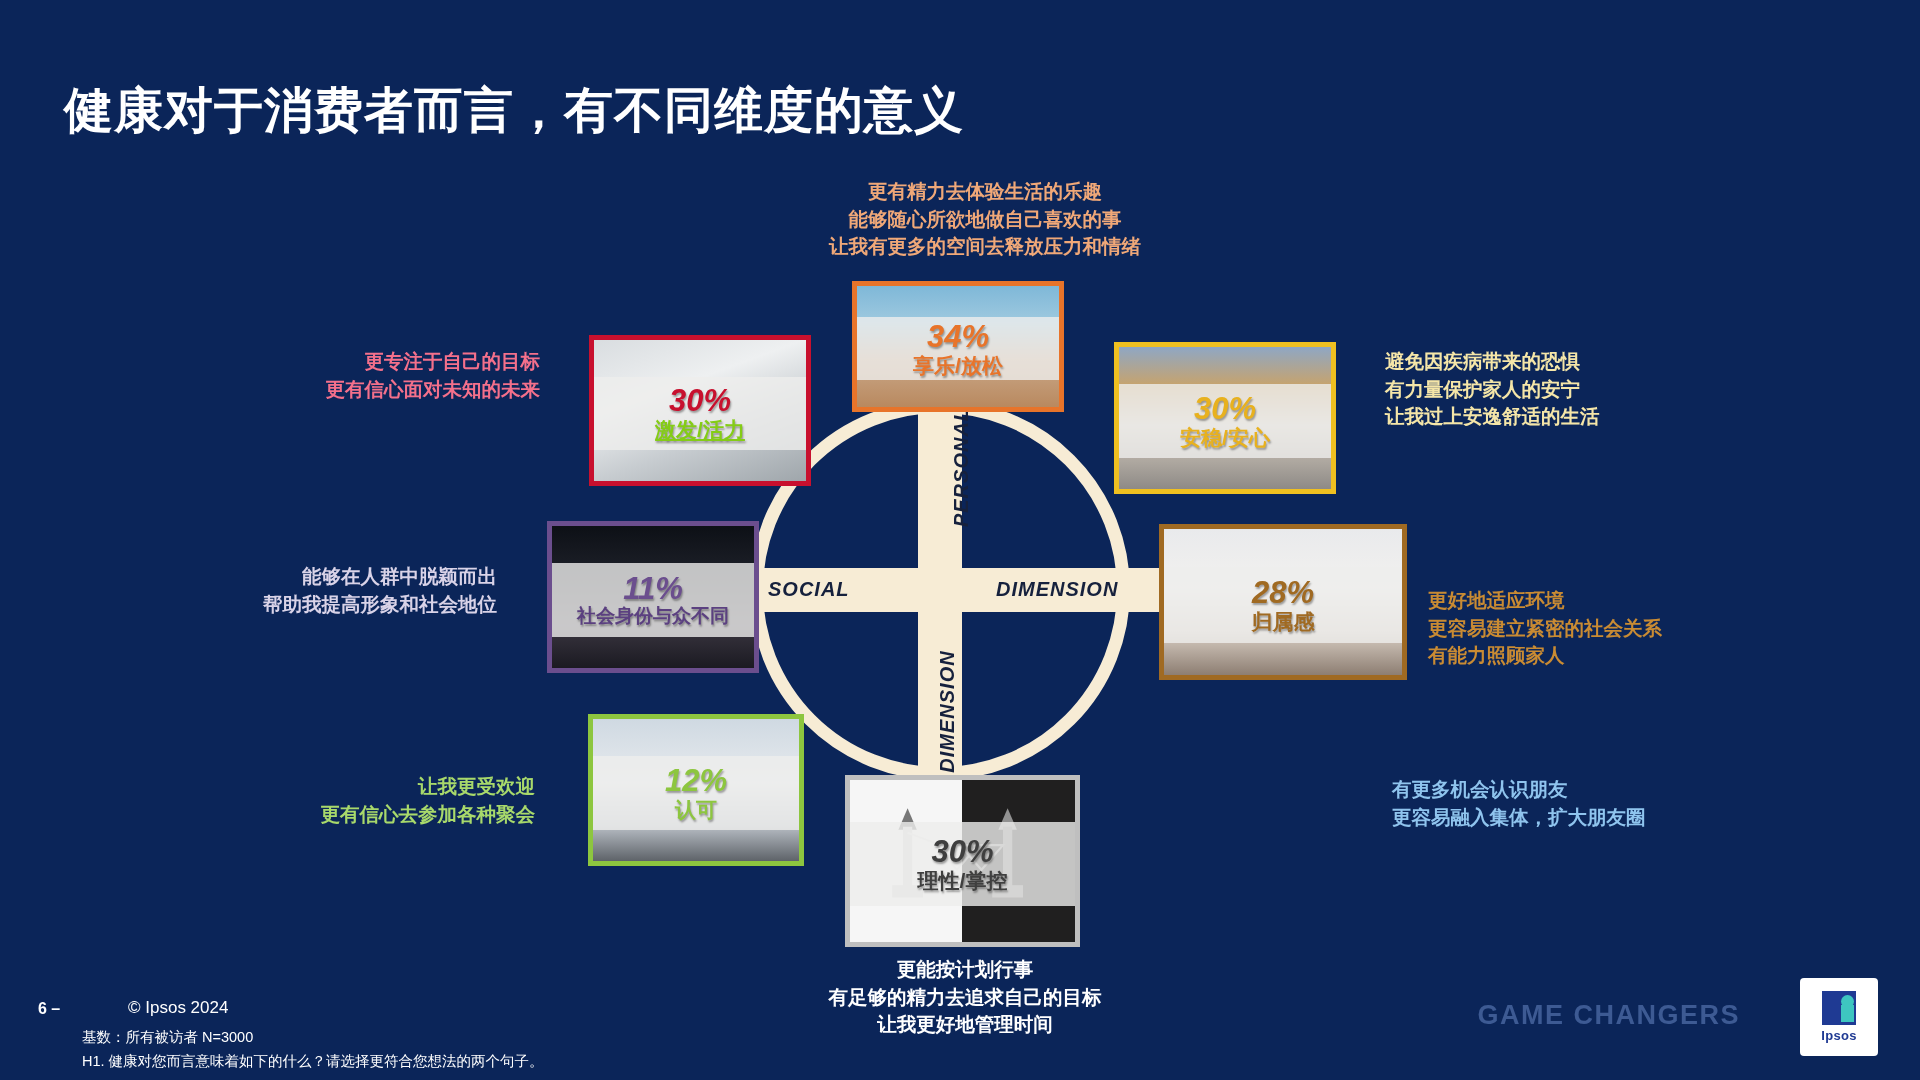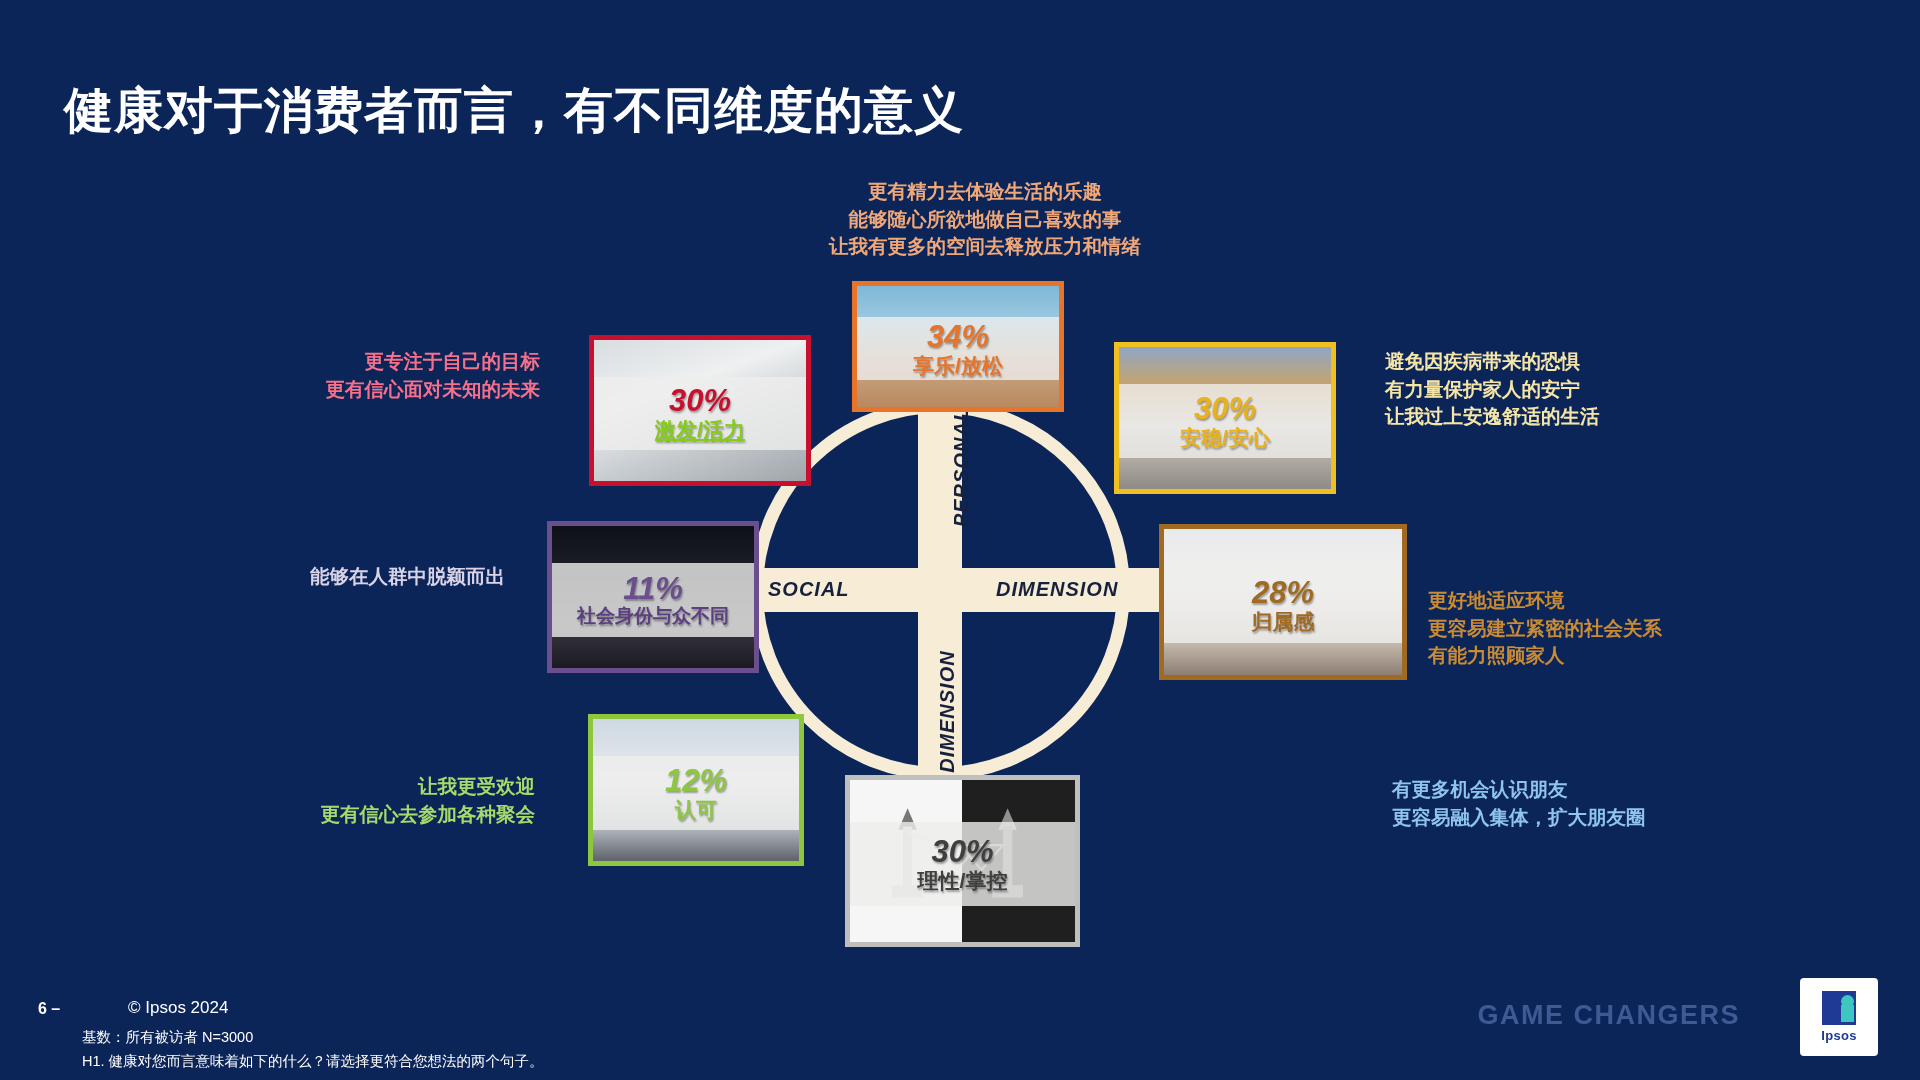--- a/index.html
+++ b/index.html
@@ -163,22 +163,23 @@
     <div>让我过上安逸舒适的生活</div>
   </div>
 
   <div class="card" style="left:547px;top:521px;width:212px;height:152px;border-width:5px;border-color:#6B4E8E;">
     <div class="photo ph-crowd"></div>
     <div class="band">
       <div class="pct" style="color:#6B4E8E;">11%</div>
       <div class="lbl" style="color:#5B4080;font-size:19px;">社会身份与众不同</div>
     </div>
   </div>
-  <div class="txt right" style="left:180px;top:563px;width:325px;color:#D9D3E8;">
+  <div class="txt right" style="left:172px;top:563px;width:325px;color:#D9D3E8;">
     <div>能够在人群中脱颖而出</div>
+    <div>帮助我提高形象和社会地位</div>
   </div>
 
   <div class="card" style="left:1159px;top:524px;width:248px;height:156px;border-width:5px;border-color:#A06A22;padding-left:45px;">
     <div class="photo ph-home"></div>
     <div class="band">
       <div class="pct" style="color:#A06A22;">28%</div>
       <div class="lbl" style="color:#A06A22;">归属感</div>
     </div>
   </div>
   <div class="txt left" style="left:1428px;top:550px;width:390px;color:#C98B33;margin-top:37px;">
@@ -215,20 +216,25 @@
       <rect x="69" y="56" width="20" height="8" fill="#bdbdbd"></rect>
       <line x1="14" y1="22" x2="46" y2="34" stroke="#dcdcdc" stroke-width="1.4"></line>
       <polygon points="32,30 60,30 46,46" fill="none" stroke="#dcdcdc" stroke-width="1.4"></polygon>
       <polygon points="48,30 76,30 62,46" fill="none" stroke="#dcdcdc" stroke-width="1.4"></polygon>
     </svg>
     <div class="band">
       <div class="pct" style="color:#3F3F3F;">30%</div>
       <div class="lbl" style="color:#3F3F3F;">理性/掌控</div>
     </div>
   </div>
+  <div class="txt" style="left:795px;top:956px;width:340px;text-align:center;color:#FFFFFF;">
+    <div>更能按计划行事</div>
+    <div>有足够的精力去追求自己的目标</div>
+    <div>让我更好地管理时间</div>
+  </div>
 
   <div class="footer-num">6 –</div>
   <div class="footer-copy">© Ipsos 2024</div>
   <div class="footer-base">基数：所有被访者  N=3000</div>
   <div class="footer-q">H1. 健康对您而言意味着如下的什么？请选择更符合您想法的两个句子。</div>
   <div class="gamechangers">GAME CHANGERS</div>
 
   <div class="logo">
     <div class="logo-mark">
       <div class="sq"></div>

